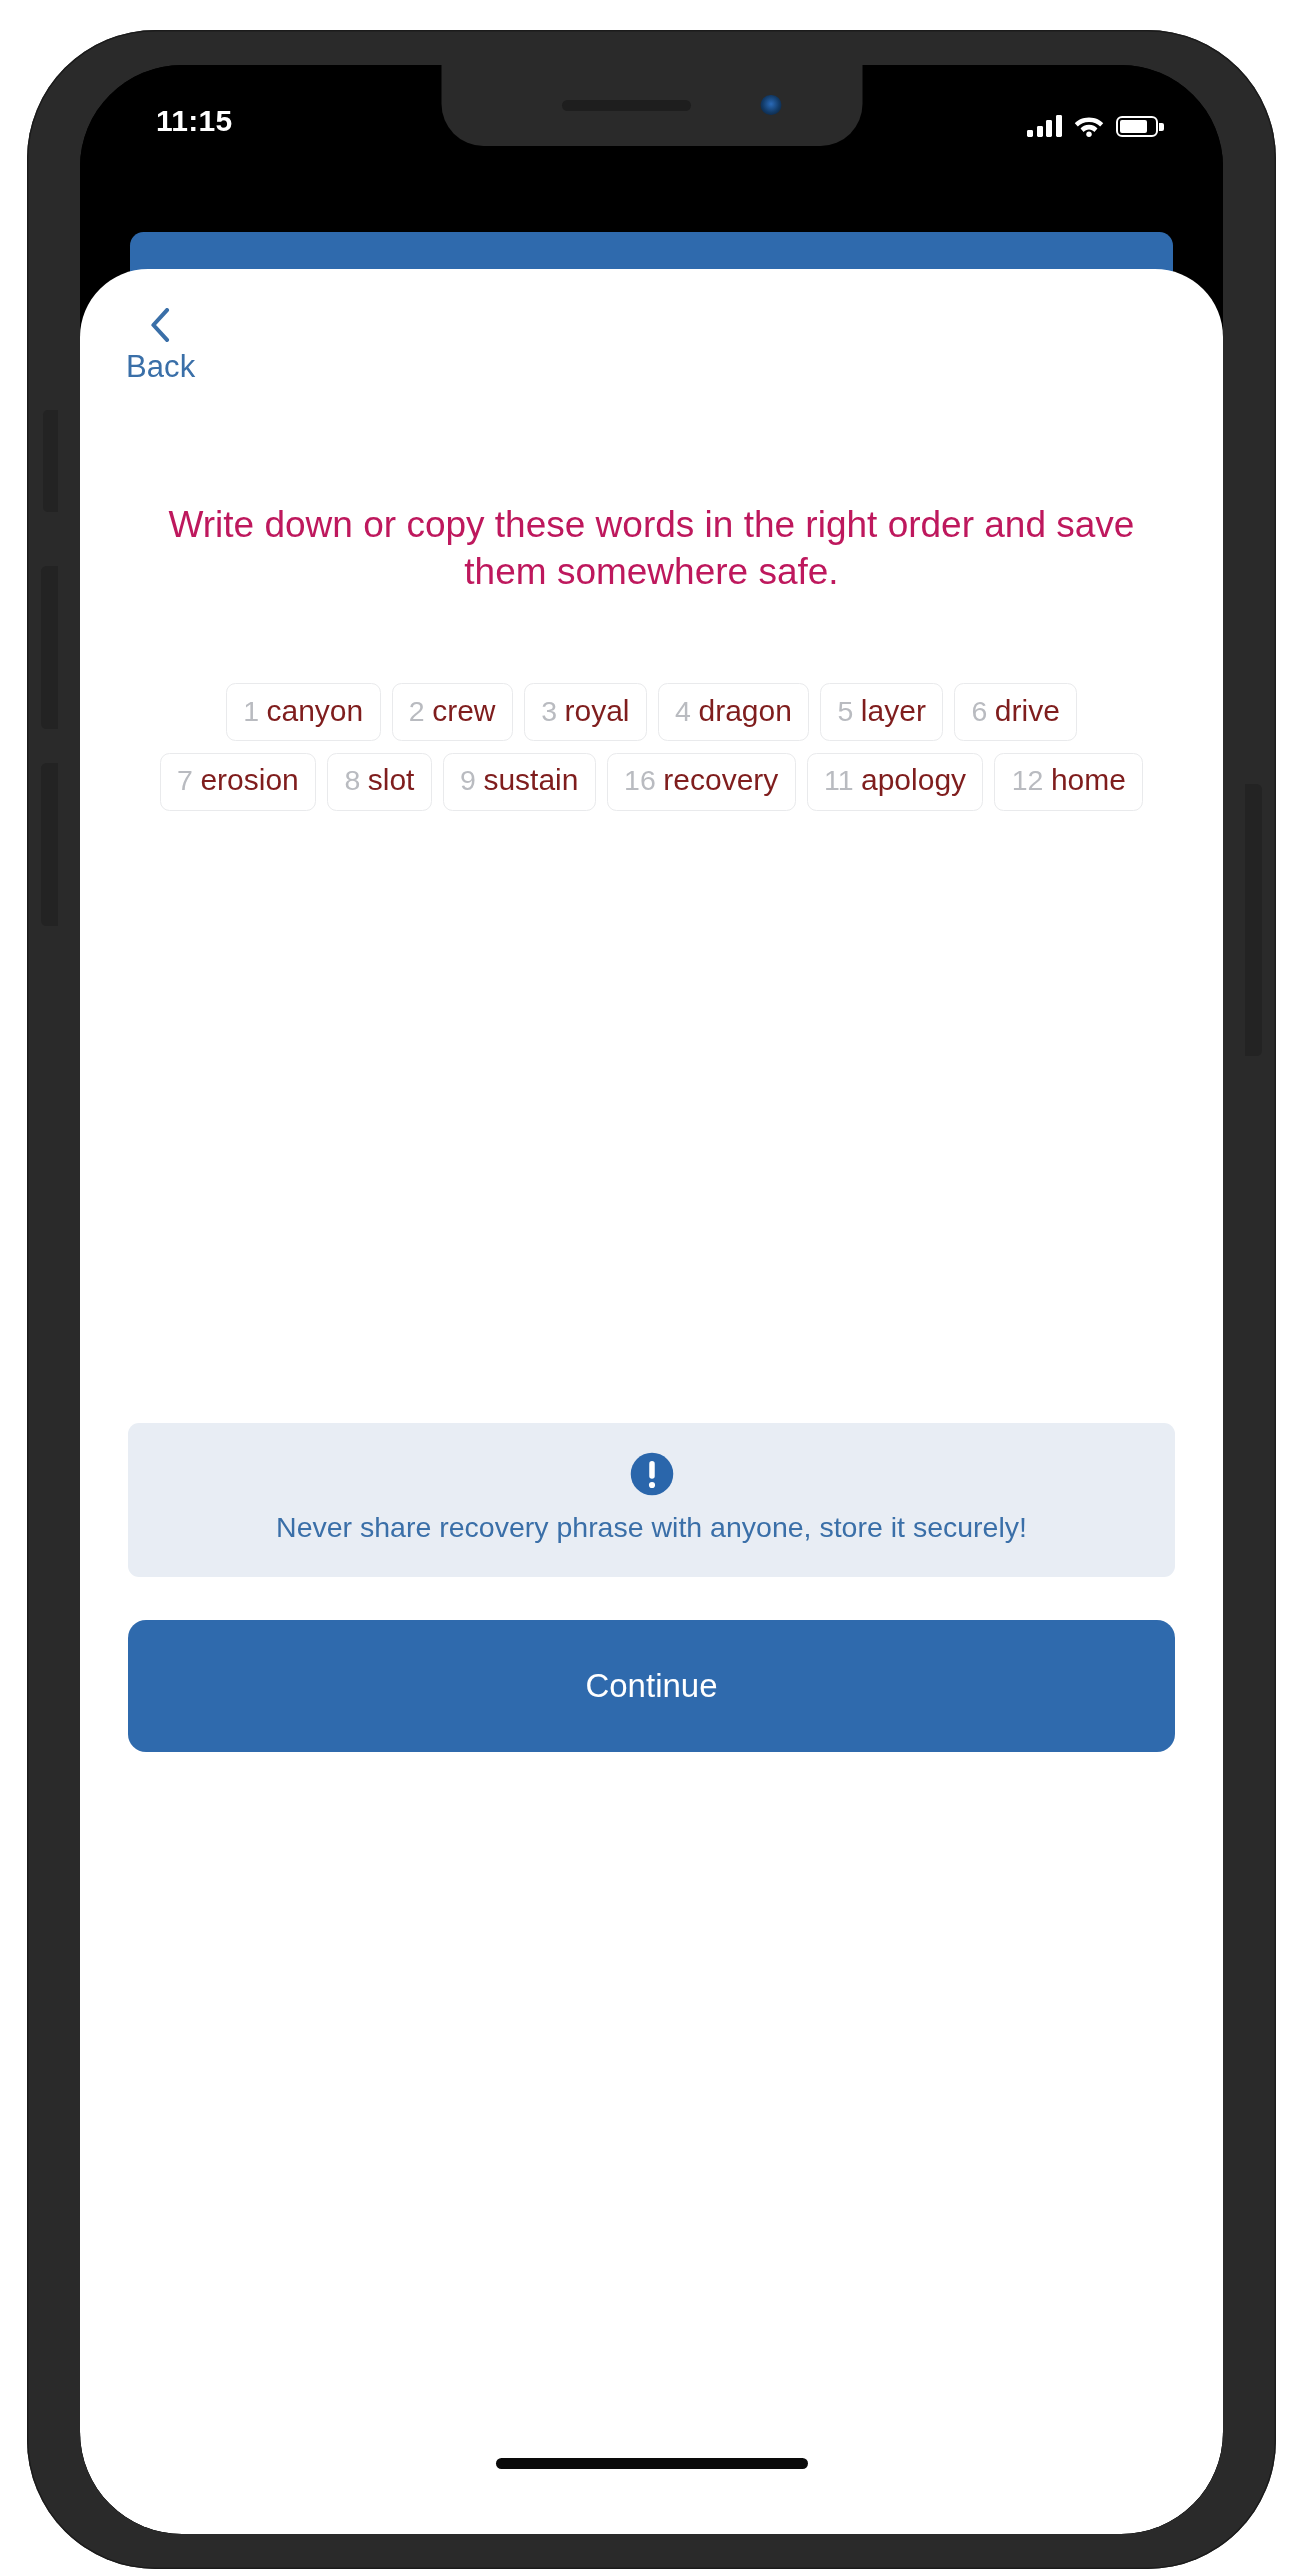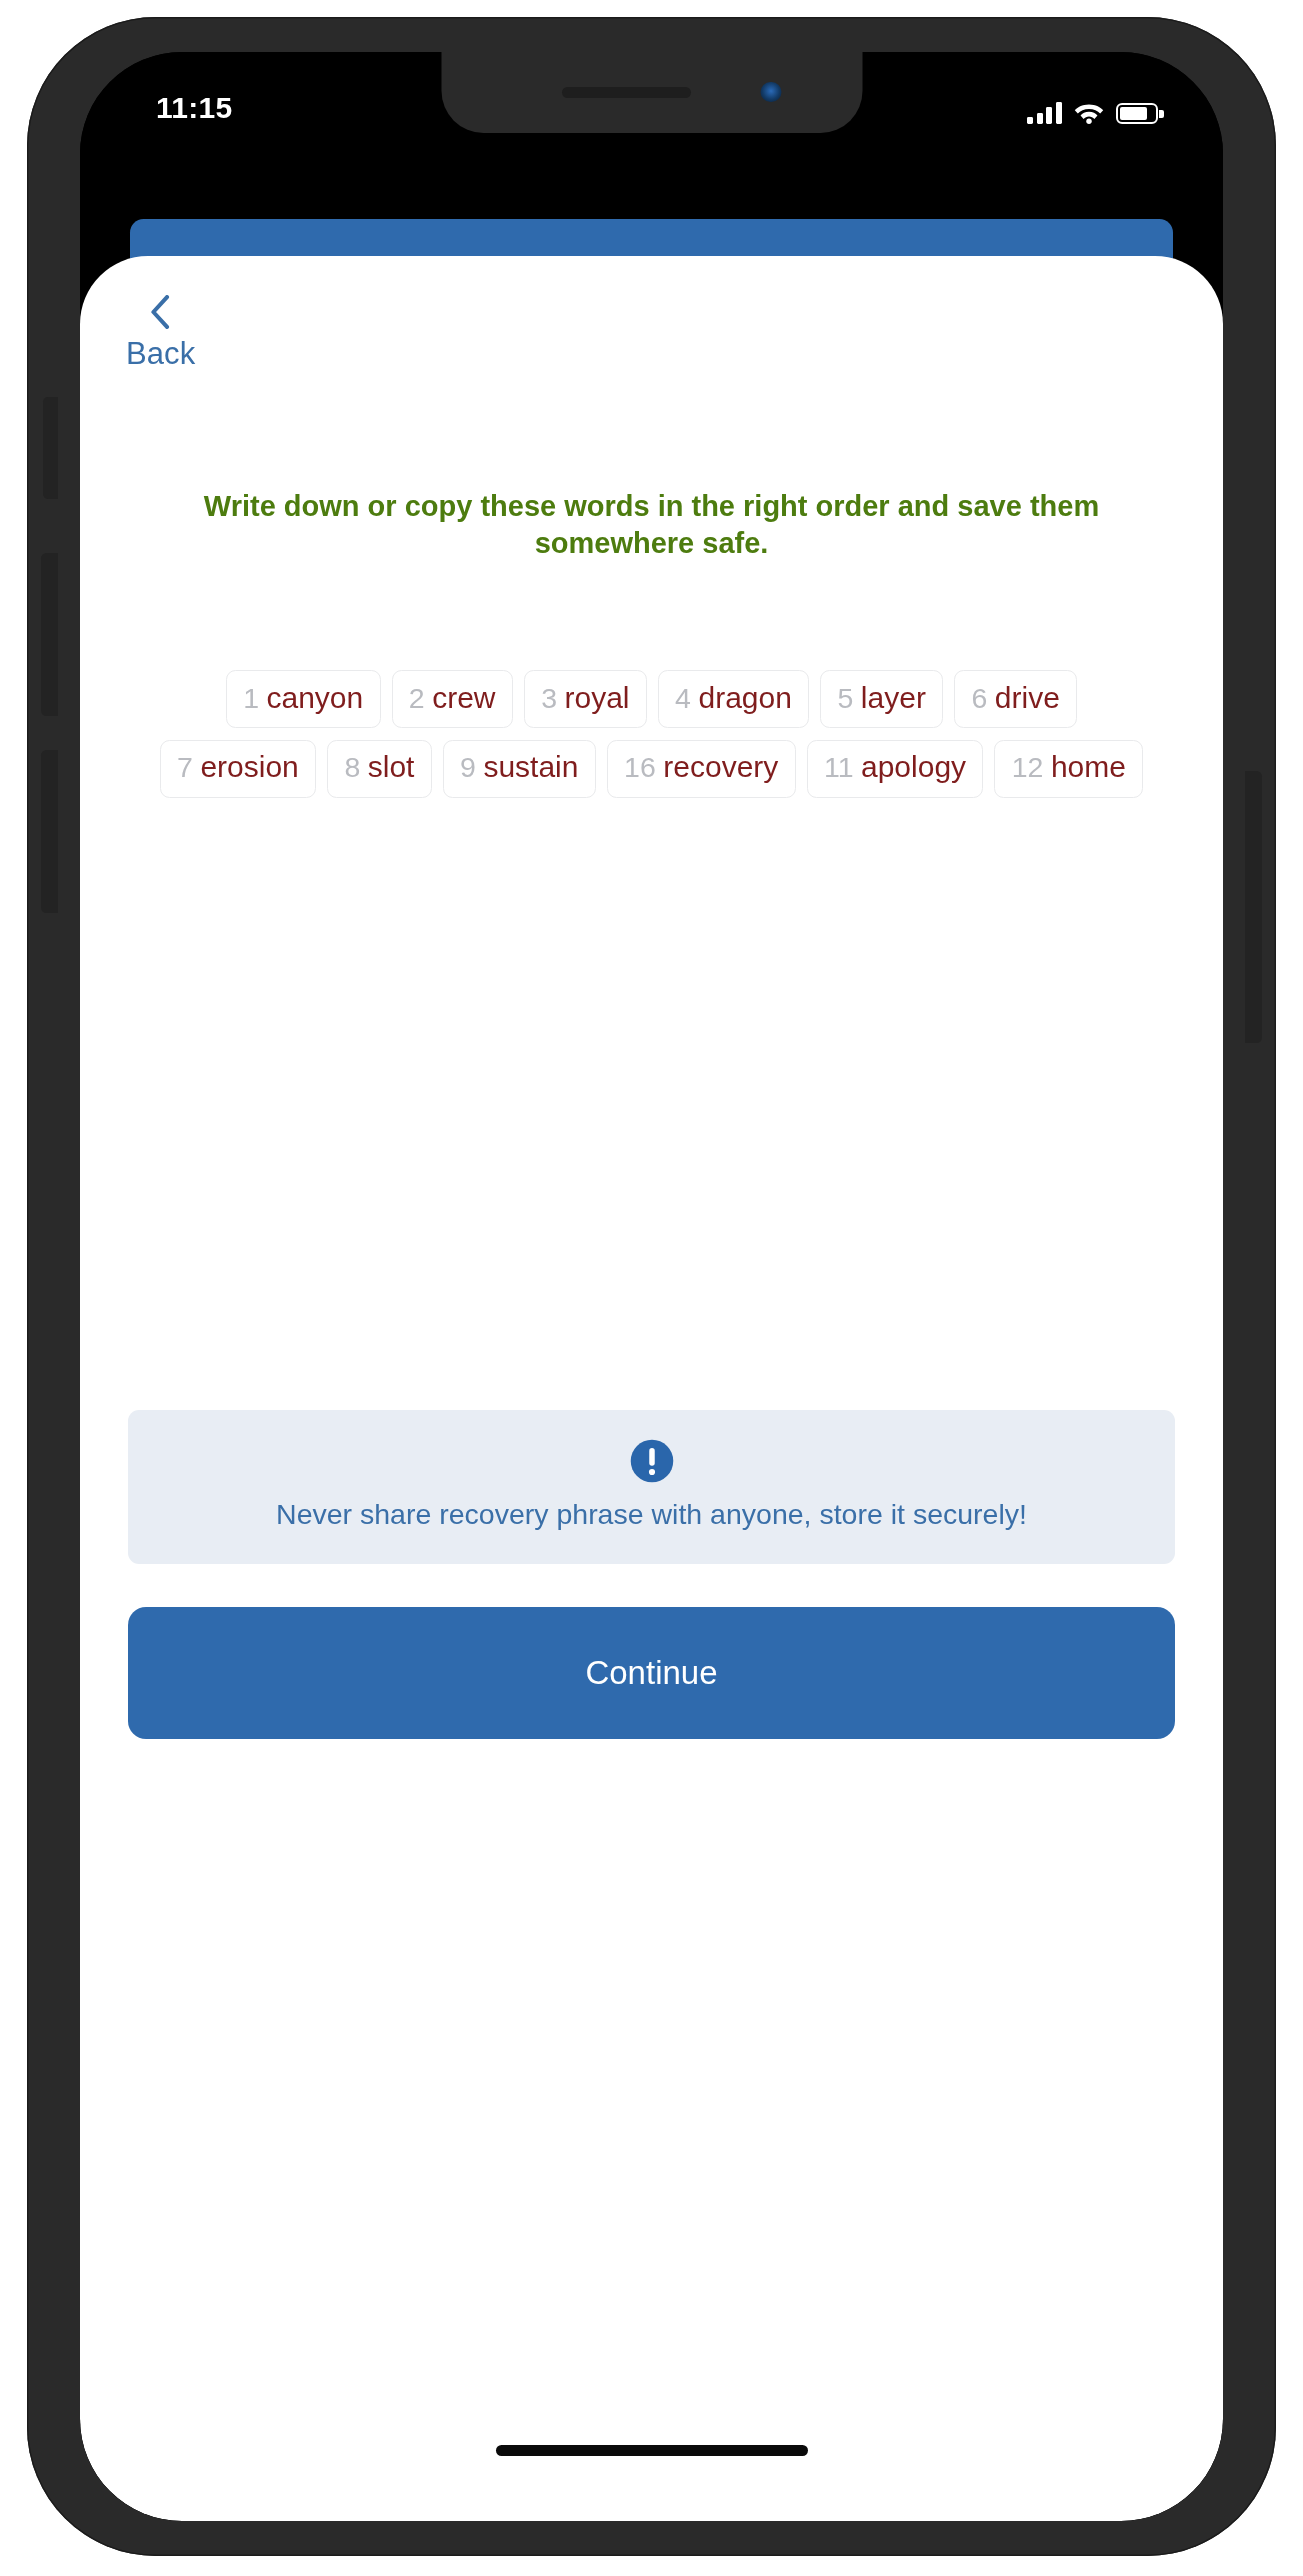--- a/index.html
+++ b/index.html
@@ -15,21 +15,21 @@
   #stage {
     position: relative;
     width: 1304px;
     height: 2576px;
     background: #ffffff;
   }
 
   .phone-frame {
     position: absolute;
     left: 27px;
-    top: 17px;
+    top: 30px;
     width: 1249px;
     height: 2539px;
     background: #2a2a2a;
     border-radius: 129px;
     box-shadow: 0 0 0 1.4px #1b1b1b inset;
   }
 
   .phone-inner {
     position: absolute;
     left: 53px;
@@ -216,24 +216,24 @@
     color: #1f2430;
     letter-spacing: -0.3px;
   }
 
   .page-sub {
     position: absolute;
     left: 81px;
     right: 81px;
     top: 232px;
     text-align: center;
-    font-size: 29px;
+    font-size: 37px;
     line-height: 1.28;
-    color: #4d7c0f;
-    font-weight: 700;
+    color: #be185d;
+    font-weight: 400;
   }
 
   .words {
     position: absolute;
     left: 65px;
     right: 65px;
     top: 414px;
     display: flex;
     flex-wrap: wrap;
     justify-content: center;

